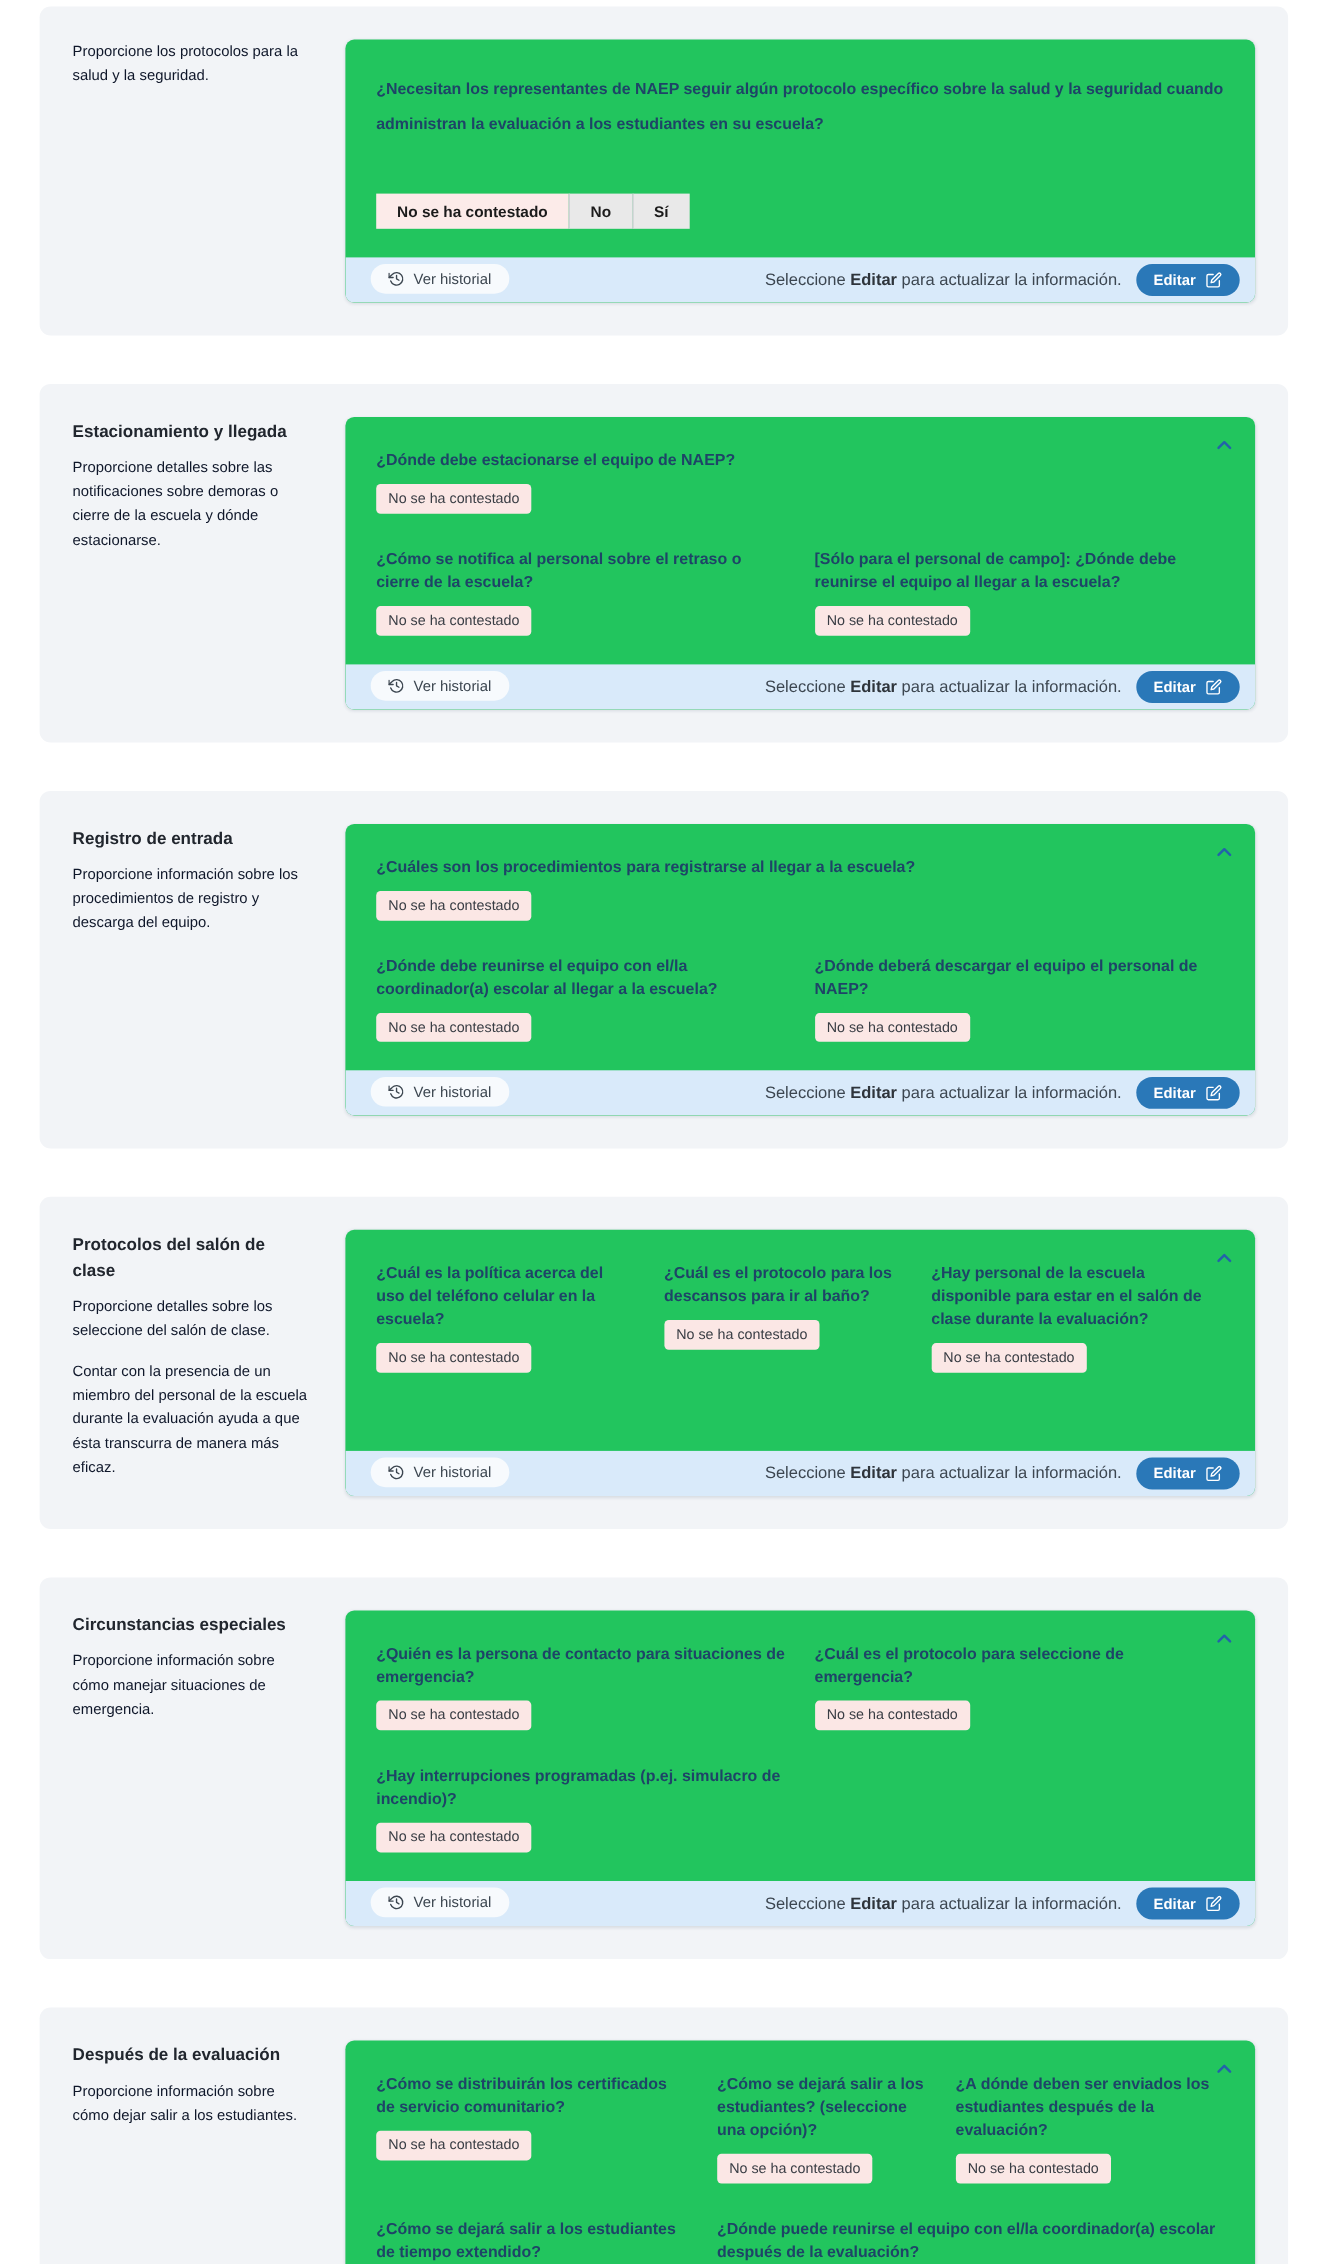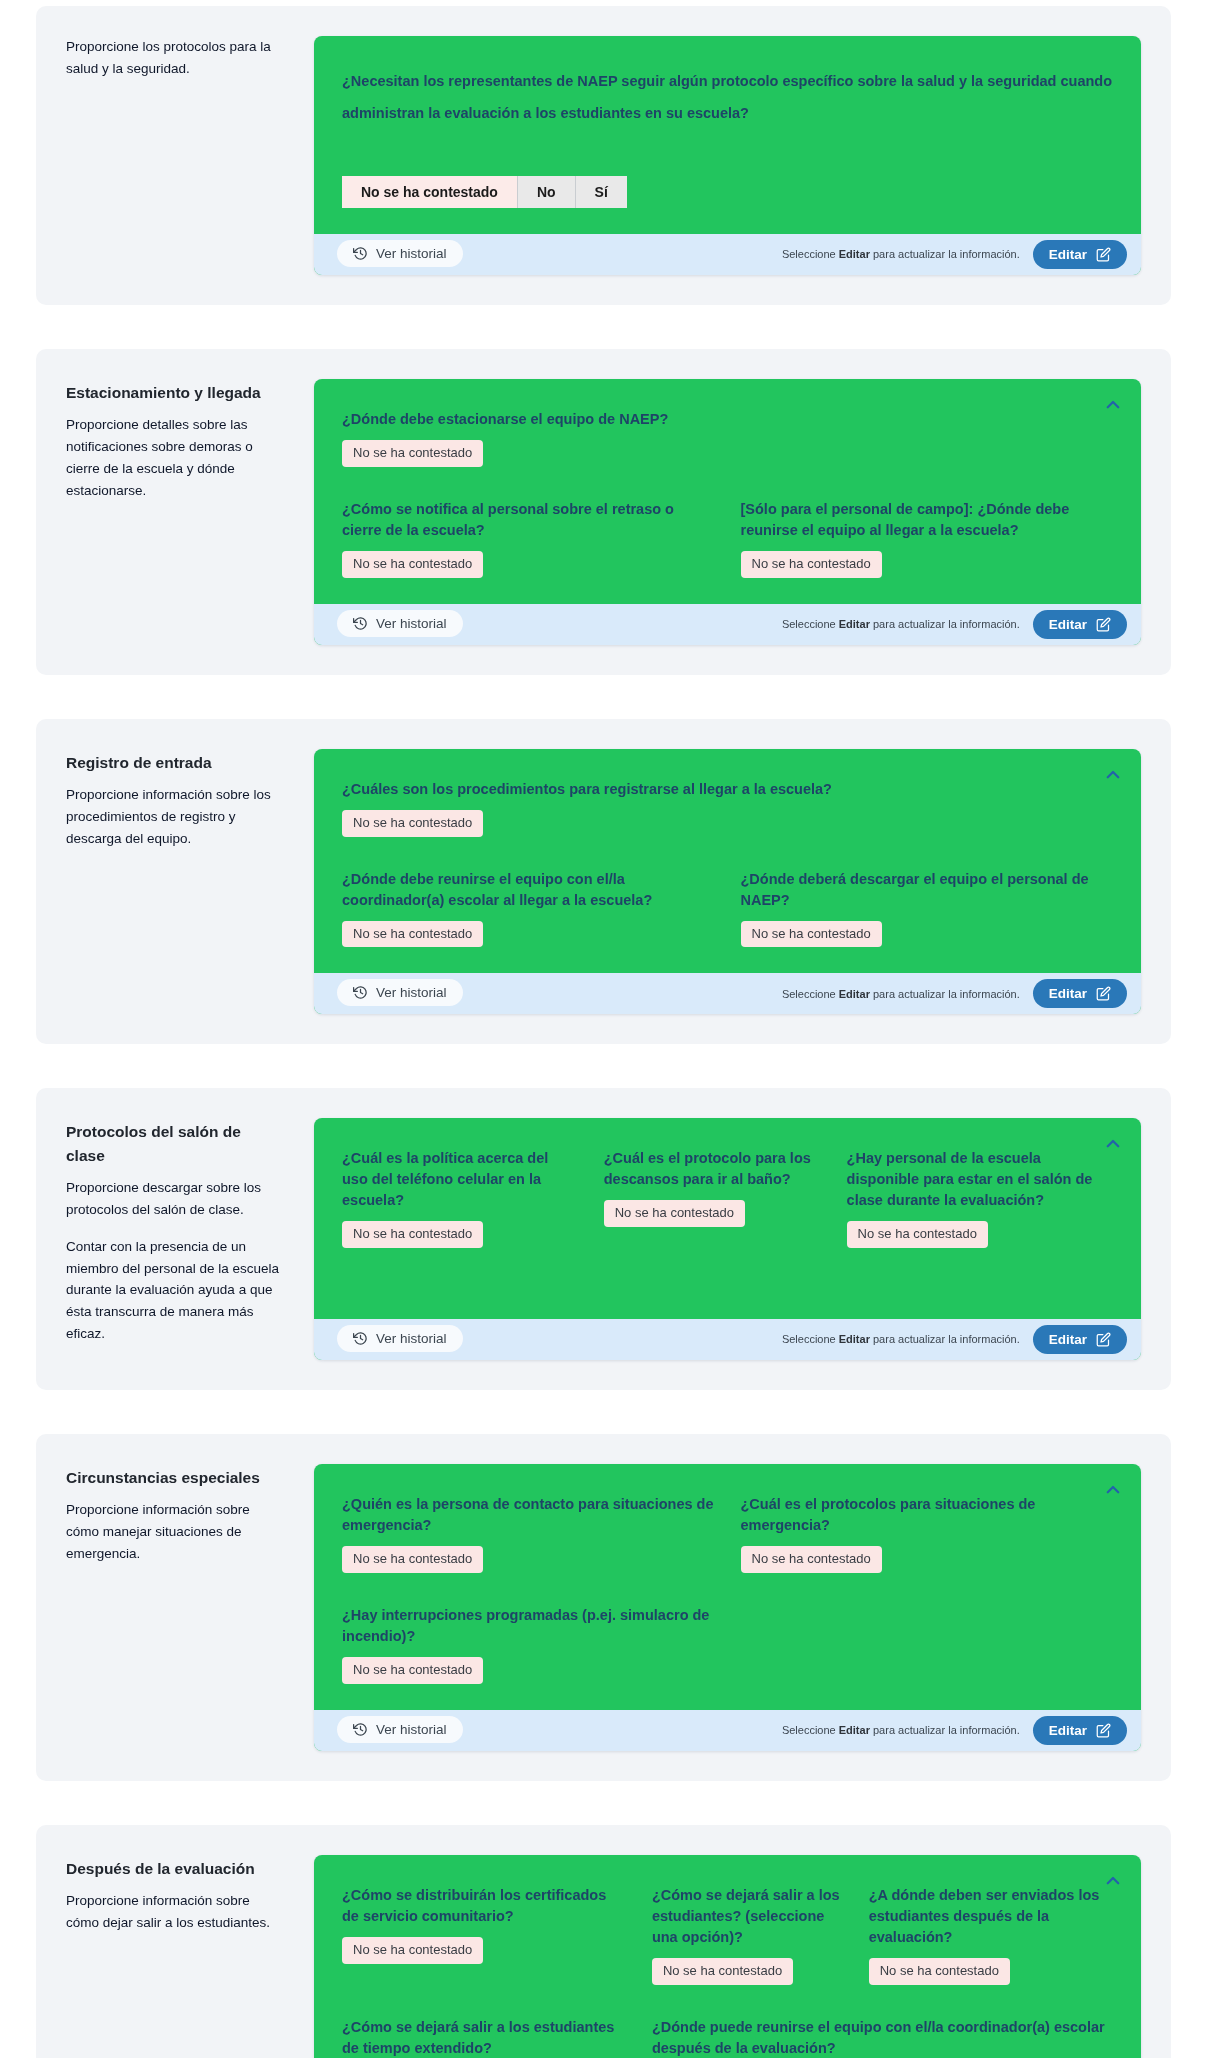--- a/index.html
+++ b/index.html
@@ -54,21 +54,21 @@
     background:#d9eafa; display:flex; align-items:flex-start; justify-content:space-between;
     padding:6px 14px 6px 23px; min-height:38px;
   }
   .pill {
     display:inline-flex; align-items:center; gap:8px;
     background:#f7fafd; border:0; border-radius:999px; padding:6px 16px;
     font-family:inherit; font-size:13.5px; color:#3c4650; cursor:pointer;
   }
   .icon { display:inline-flex; line-height:0; }
   .foot-right { display:flex; align-items:center; gap:13px; }
-  .hint { font-size:11px; color:#3c4650; white-space:pre-wrap; }
+  .hint { font-size:15px; color:#3c4650; white-space:pre-wrap; }
   .hint b { color:#2e343b; }
   .btn-edit {
     display:inline-flex; align-items:center; gap:9px;
     background:#2a78b8; color:#fff; border:0; border-radius:999px;
     padding:7px 16px; font-family:inherit; font-size:13.5px; font-weight:700; cursor:pointer;
   }
 </style>
 </head>
 <body>
 
@@ -202,21 +202,21 @@
                   </svg>
                 </span>
               </button>
             </div>
           </div>
         </div>
       </section>
       <section class="panel">
         <div class="panel-left">
           <h3 class="sec-title">Protocolos del salón de clase</h3>
-          <p class="sec-desc">Proporcione descargar sobre los protocolos del salón de clase.</p>
+          <p class="sec-desc">Proporcione detalles sobre los seleccione del salón de clase.</p>
           <p class="sec-desc">Contar con la presencia de un miembro del personal de la escuela durante la evaluación ayuda a que ésta transcurra de manera más eficaz.</p>
         </div>
         <div class="card">
           <button class="chev"><span class="icon">
               <svg width="18" height="18" viewBox="0 0 24 24" fill="none" stroke="currentColor" stroke-width="3" stroke-linecap="round" stroke-linejoin="round">
                 <polyline points="5 15 12 8 19 15"></polyline>
               </svg>
             </span></button>
           <div class="card-body">
             <div class="qrow" style="grid-template-columns:1fr 0.92fr 1.13fr">
@@ -258,21 +258,21 @@
         </div>
         <div class="card">
           <button class="chev"><span class="icon">
               <svg width="18" height="18" viewBox="0 0 24 24" fill="none" stroke="currentColor" stroke-width="3" stroke-linecap="round" stroke-linejoin="round">
                 <polyline points="5 15 12 8 19 15"></polyline>
               </svg>
             </span></button>
           <div class="card-body">
             <div class="qrow" style="grid-template-columns:1fr 1fr">
               <div class="qcell" style=""><p class="qtext"><span>¿Quién es la persona de contacto para situaciones de emergencia?</span></p><span class="badge">No se ha contestado</span></div>
-              <div class="qcell" style=""><p class="qtext"><span>¿Cuál es el protocolos para situaciones de emergencia?</span></p><span class="badge">No se ha contestado</span></div>
+              <div class="qcell" style=""><p class="qtext"><span>¿Cuál es el protocolo para seleccione de emergencia?</span></p><span class="badge">No se ha contestado</span></div>
             </div>
             <div class="qrow" style="grid-template-columns:1fr 1fr">
               <div class="qcell" style=""><p class="qtext"><span>¿Hay interrupciones programadas (p.ej. simulacro de incendio)?</span></p><span class="badge">No se ha contestado</span></div>
             </div>
           </div>
           <div class="card-foot">
             <button class="pill">
               <span class="icon">
                 <svg width="15" height="15" viewBox="0 0 24 24" fill="none" stroke="currentColor" stroke-width="2" stroke-linecap="round" stroke-linejoin="round">
                   <polyline points="1 4 1 10 7 10"></polyline>

